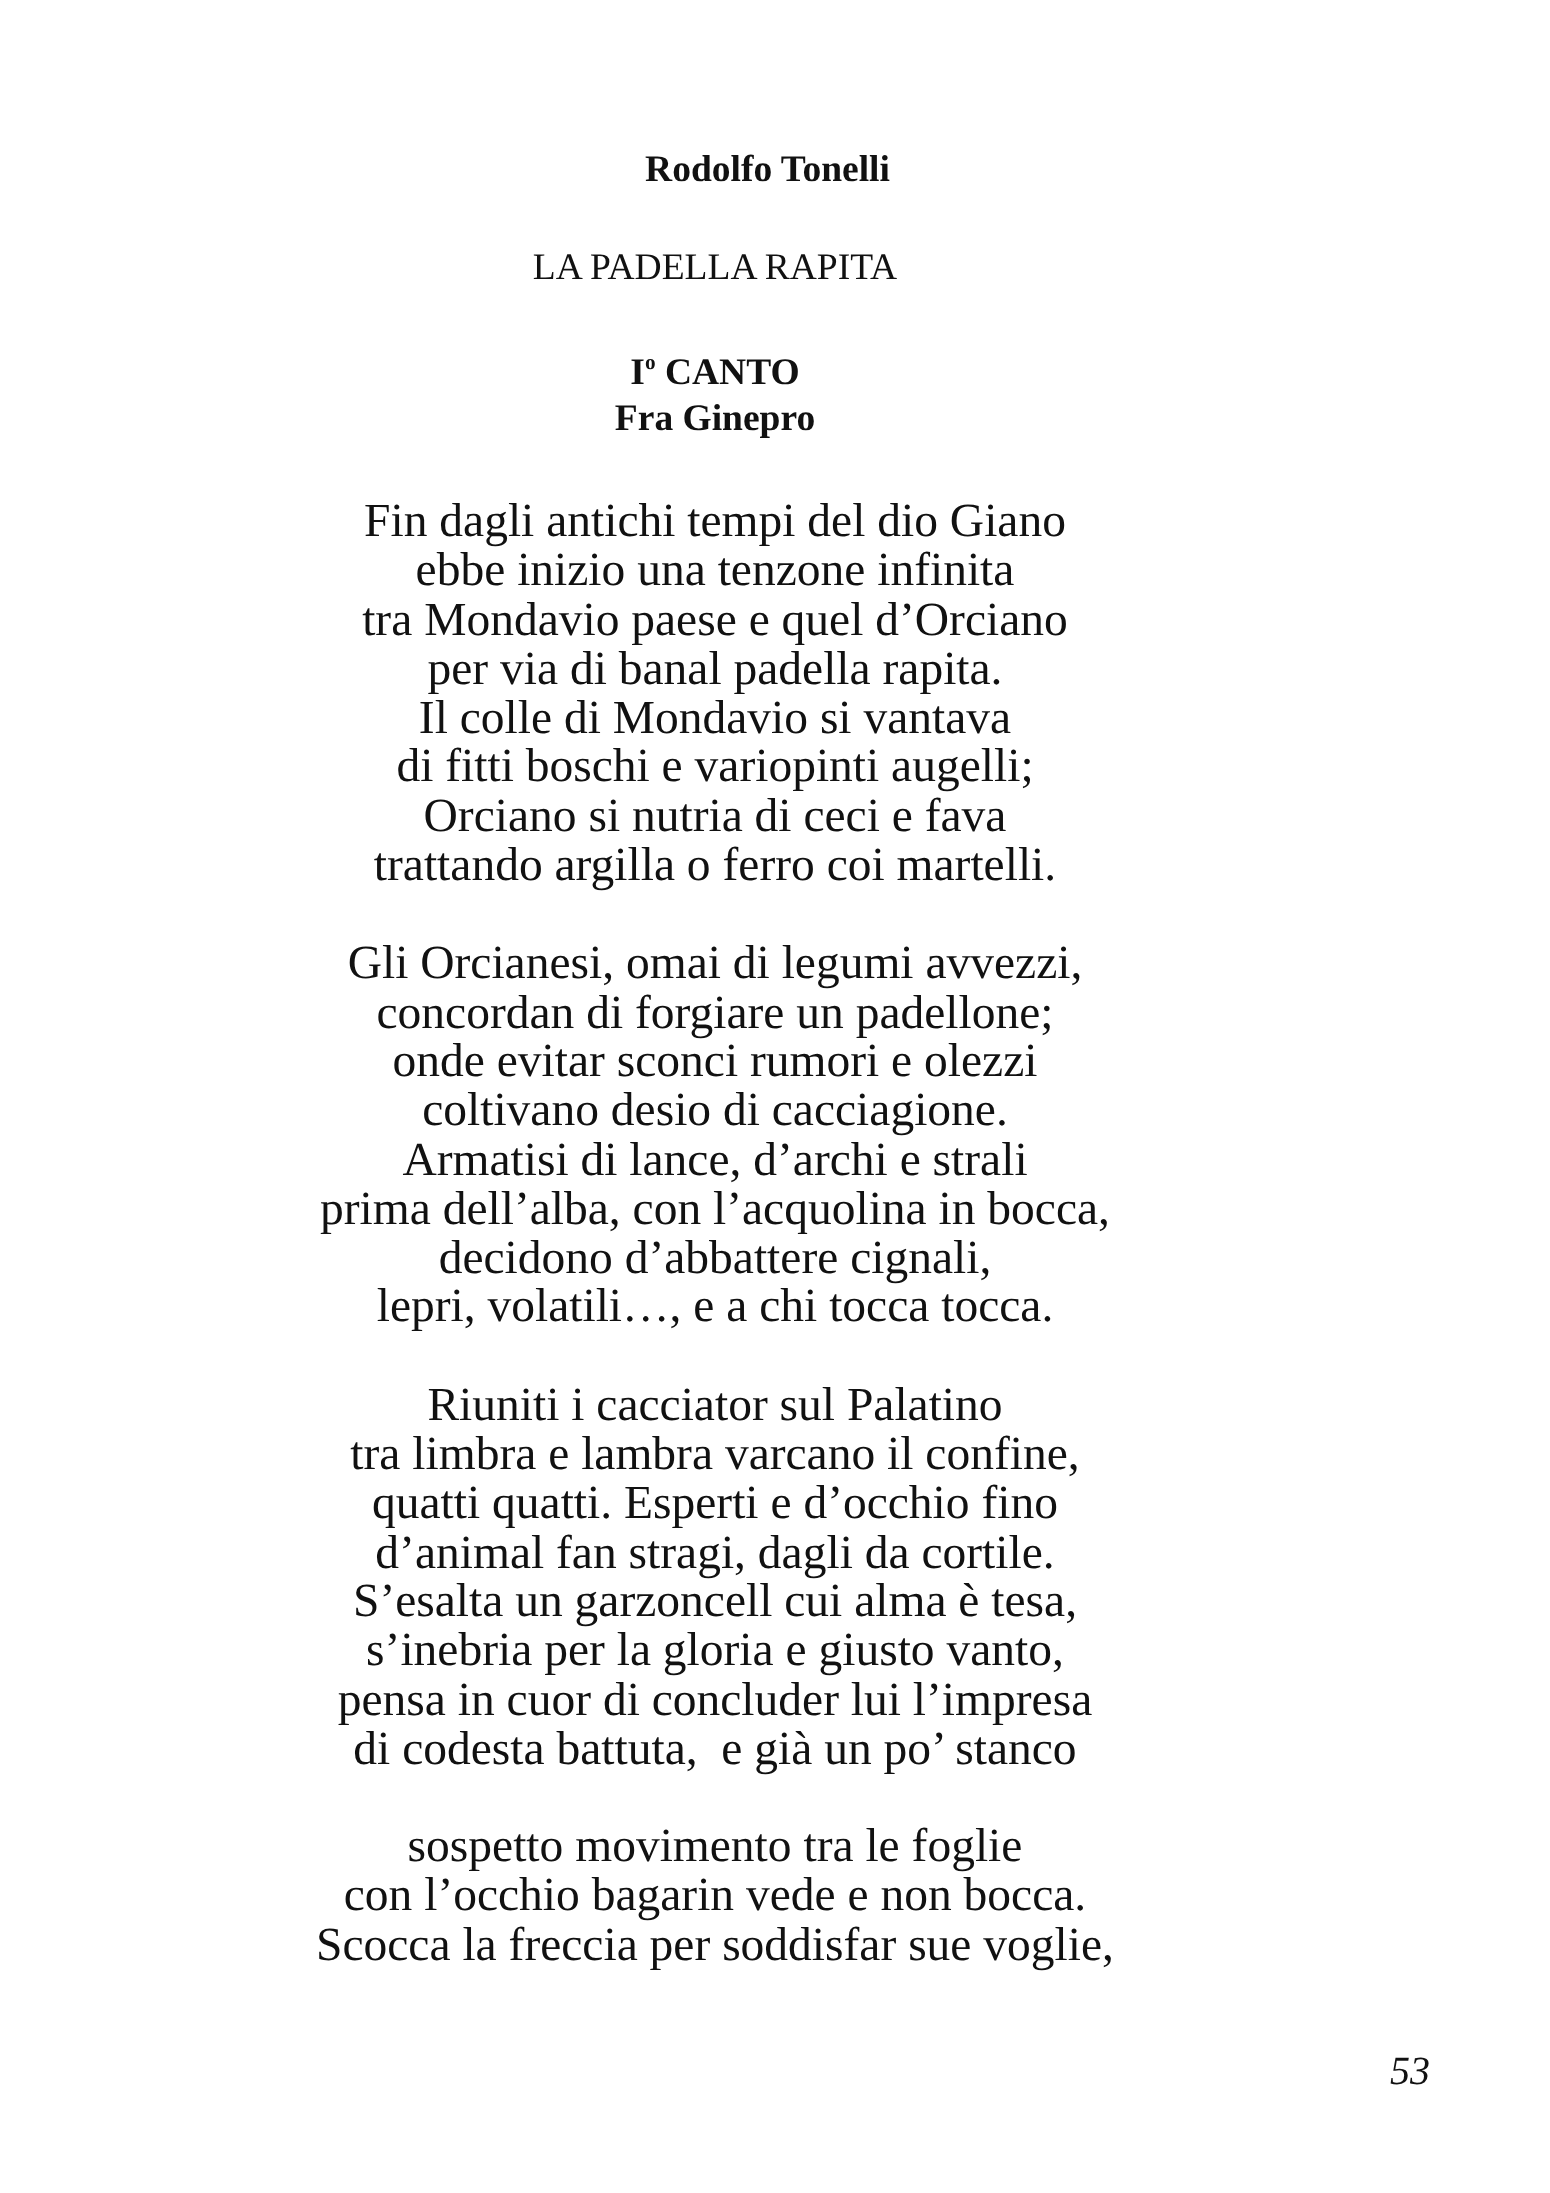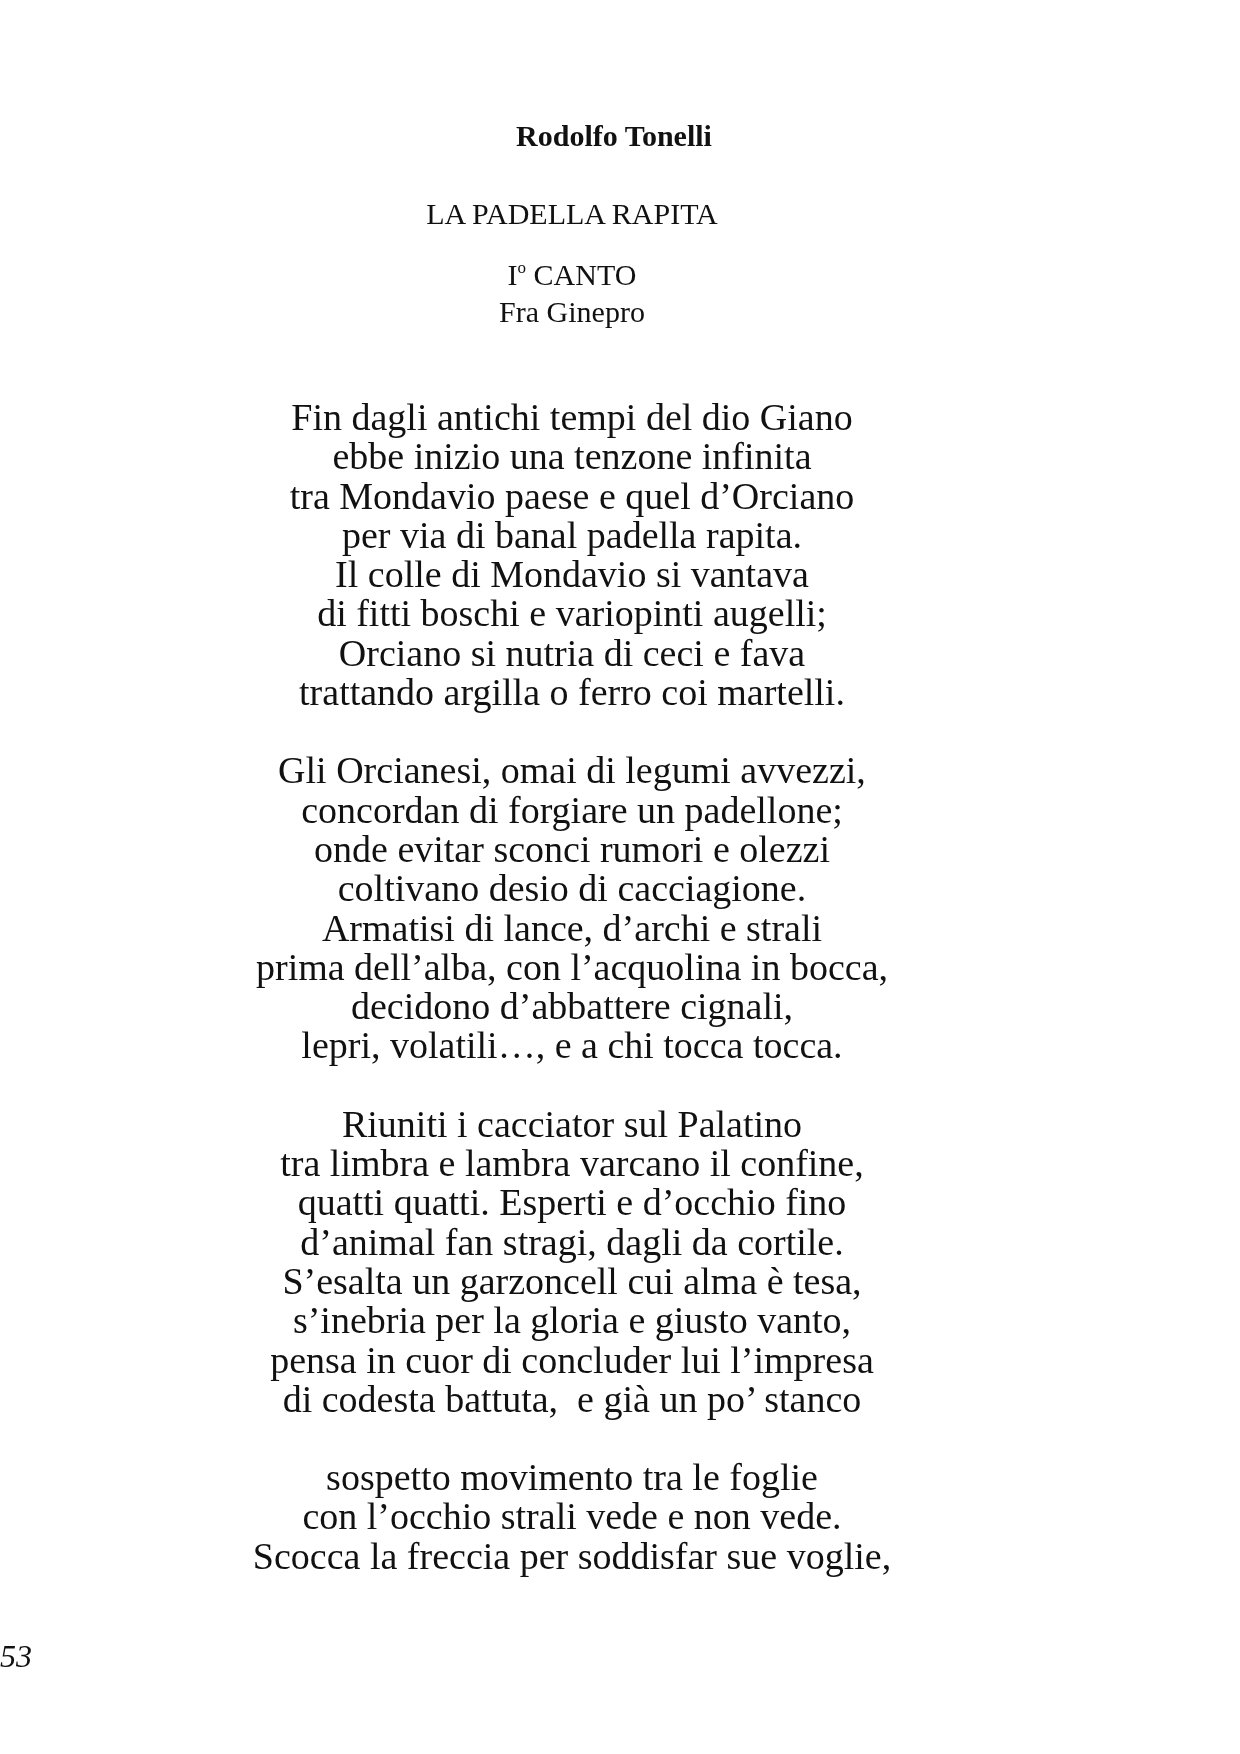--- a/index.html
+++ b/index.html
@@ -10,30 +10,30 @@
     .col {
       position: absolute; left: 0; width: 1144px; text-align: center;
     }
     .author {
       top: 118px; font-weight: bold; font-size: 30px; line-height: 36px; margin-left: 42px;
     }
     .title {
       top: 196px; font-size: 30px; line-height: 36px; letter-spacing: 0px;
     }
     .canto {
-      top: 256px; font-weight: normal; font-size: 30px; line-height: 37px;
+      top: 279px; font-weight: bold; font-size: 30px; line-height: 37px;
     }
     .canto sup { font-size: 17px; vertical-align: 12px; line-height: 0; }
     .poem {
       top: 398px; font-size: 38px; line-height: 39.3px;
     }
     .stanza { margin: 0 0 39px 0; }
     .stanza .line { display: block; white-space: pre; }
     .page-number {
-      position: absolute; top: 1638px; left: 0; width: 1144px; text-align: left;
+      position: absolute; top: 1638px; left: 0; width: 1144px; text-align: right;
       font-style: italic; font-size: 32px; line-height: 36px;
     }
   </style>
 </head>
 <body>
 
 <div class="col author">Rodolfo Tonelli</div>
 
 <div class="col title">LA PADELLA RAPITA</div>
 
@@ -68,18 +68,18 @@
     <span class="line">tra limbra e lambra varcano il confine,</span>
     <span class="line">quatti quatti. Esperti e d’occhio fino</span>
     <span class="line">d’animal fan stragi, dagli da cortile.</span>
     <span class="line">S’esalta un garzoncell cui alma è tesa,</span>
     <span class="line">s’inebria per la gloria e giusto vanto,</span>
     <span class="line">pensa in cuor di concluder lui l’impresa</span>
     <span class="line">di codesta battuta,  e già un po’ stanco</span>
   </div>
   <div class="stanza">
     <span class="line">sospetto movimento tra le foglie</span>
-    <span class="line">con l’occhio strali vede e non vede.</span>
+    <span class="line">con l’occhio bagarin vede e non bocca.</span>
     <span class="line">Scocca la freccia per soddisfar sue voglie,</span>
   </div>
 </div>
 
 <div class="page-number">53</div>
 
 </body></html>

